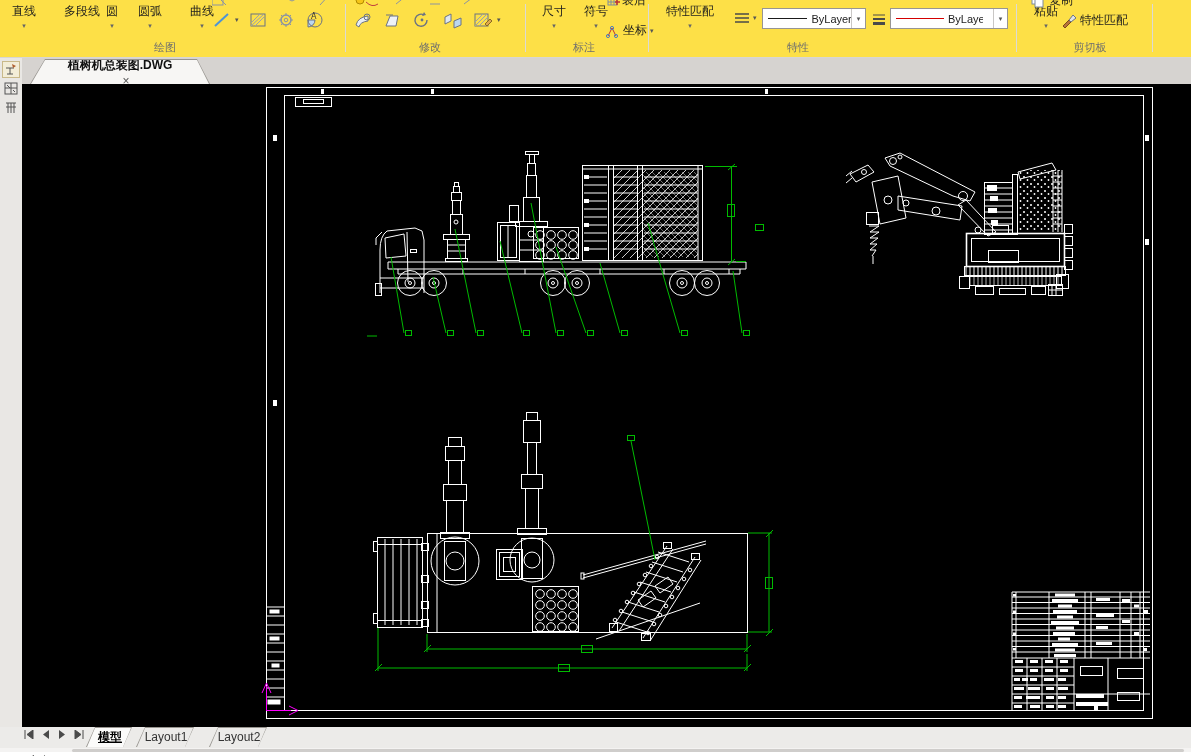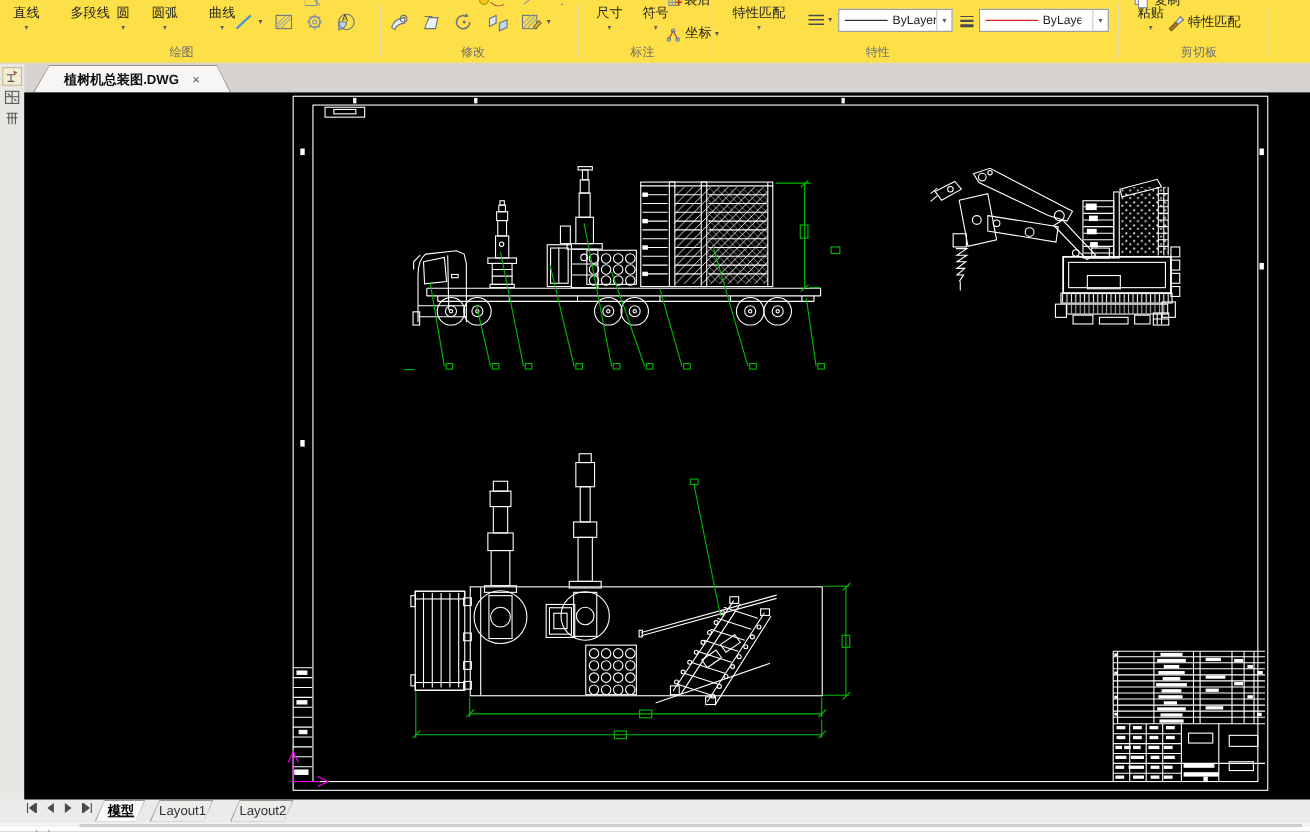--- a/index.html
+++ b/index.html
@@ -14,29 +14,29 @@
   .bigbtn { position:absolute; top:3px; text-align:center; font-size:12px; color:#1d1d1d; cursor:default; }
   .bigbtn .arr { display:block; font-size:7px; color:#666; margin-top:3px; line-height:6px; }
   .smallrow { position:absolute; font-size:12px; color:#1d1d1d; display:flex; align-items:center; gap:3px; }
   .combo { position:absolute; top:8px; height:21px; background:#fff; border:1px solid #979593;
     display:flex; align-items:center; padding-left:5px; font-size:11px; color:#222; }
   .combo .lt-line { height:0; border-top:1.5px solid #1a1a1a; width:40px; margin-right:4px; }
   .combo .lt-line.red { border-top-color:#d40000; }
   .combo .val { white-space:nowrap; overflow:hidden; }
   .combo .dd { margin-left:auto; width:14px; height:100%; border-left:1px solid #c9c7c5;
     display:flex; align-items:center; justify-content:center; font-size:7px; color:#555; }
-  .frag { position:absolute; overflow:hidden;text-align:center; }
+  .frag { position:absolute; overflow:hidden; }
 
   
   .tabbar { position:absolute; top:58px; left:22px; width:1169px; height:26px; background:#d6d3d0; }
   .doctab-outer { position:absolute; left:8px; top:1px; width:180px; height:25px; background:#97948f;
     clip-path:polygon(15px 0, calc(100% - 13px) 0, 100% 100%, 0 100%); }
   .doctab { position:absolute; left:1px; top:1px; width:178px; height:24px; background:#f7f6f4;
     clip-path:polygon(14px 0, calc(100% - 12px) 0, 100% 100%, 0 100%);
-    display:flex; align-items:center; justify-content:center; font-size:12px; font-weight:bold; color:#111; }
+    display:flex; align-items:center; justify-content:center; font-size:12px; font-weight:bold; color:#111;flex-direction:column; }
   .doctab .close { font-weight:normal; color:#555; margin-left:12px; font-size:12px; }
 
   
   .leftstrip { position:absolute; top:58px; left:0; width:22px; height:669px; background:#e9e7e4; }
   .lsicon { position:absolute; left:2px; width:18px; height:17px; display:flex; align-items:center; justify-content:center; }
   .lsicon.hl { background:#f3edd7; border:1px solid #c9b98a; }
 
   
   .canvas { position:absolute; top:84px; left:22px; width:1169px; height:643px; background:#000; }
 

